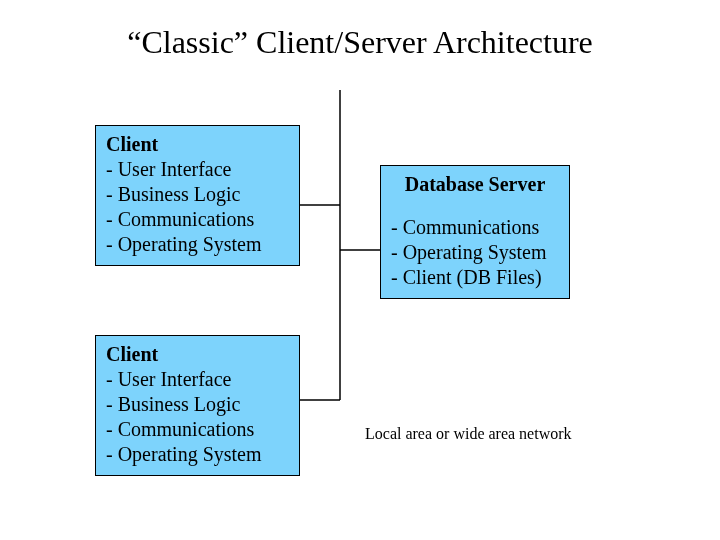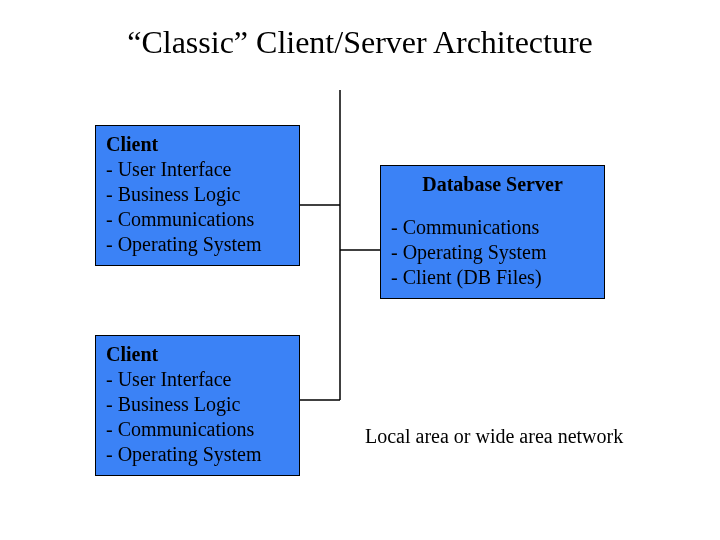--- a/index.html
+++ b/index.html
@@ -21,37 +21,37 @@
     position: absolute;
     top: 24px;
     left: 0;
     width: 720px;
     text-align: center;
     font-size: 32px;
   }
   .box {
     position: absolute;
     border: 1.5px solid #000;
-    background: #3b82f6;
+    background: #7dd3fc;
     padding: 6px 10px 8px 10px;
     font-size: 20px;
     line-height: 1.25;
     box-sizing: border-box;
   }
   .box .hdr {
     font-weight: bold;
   }
   .server-hdr {
     text-align: center;
     font-weight: bold;
     padding-bottom: 6px;
   }
   .caption {
     position: absolute;
-    font-size: 20px;
+    font-size: 16px;
   }
   svg.wires {
     position: absolute;
     left: 0;
     top: 0;
     width: 720px;
     height: 540px;
     pointer-events: none;
   }
 </style>
@@ -71,21 +71,21 @@
   </div>
 
   <div class="box" style="left:95px; top:335px; width:205px;">
     <div class="hdr">Client</div>
     <div>- User Interface</div>
     <div>- Business Logic</div>
     <div>- Communications</div>
     <div>- Operating System</div>
   </div>
 
-  <div class="box" style="left:380px; top:165px; width:225px;">
+  <div class="box" style="left:380px; top:165px; width:190px;">
     <div class="server-hdr">Database Server</div>
     <div style="height:12px"></div>
     <div>- Communications</div>
     <div>- Operating System</div>
     <div>- Client (DB Files)</div>
   </div>
 
   <div class="caption" style="left:365px; top:425px;">Local area or wide area network</div>
 
   <svg class="wires" viewBox="0 0 720 540">

